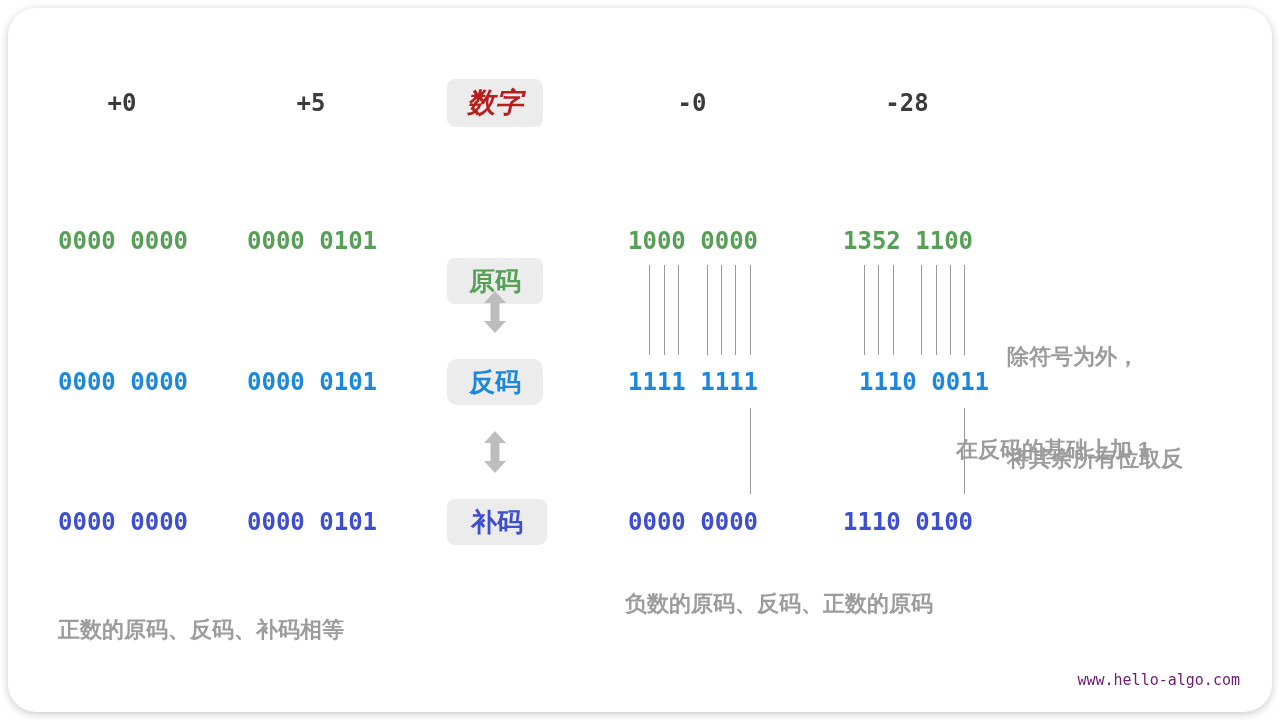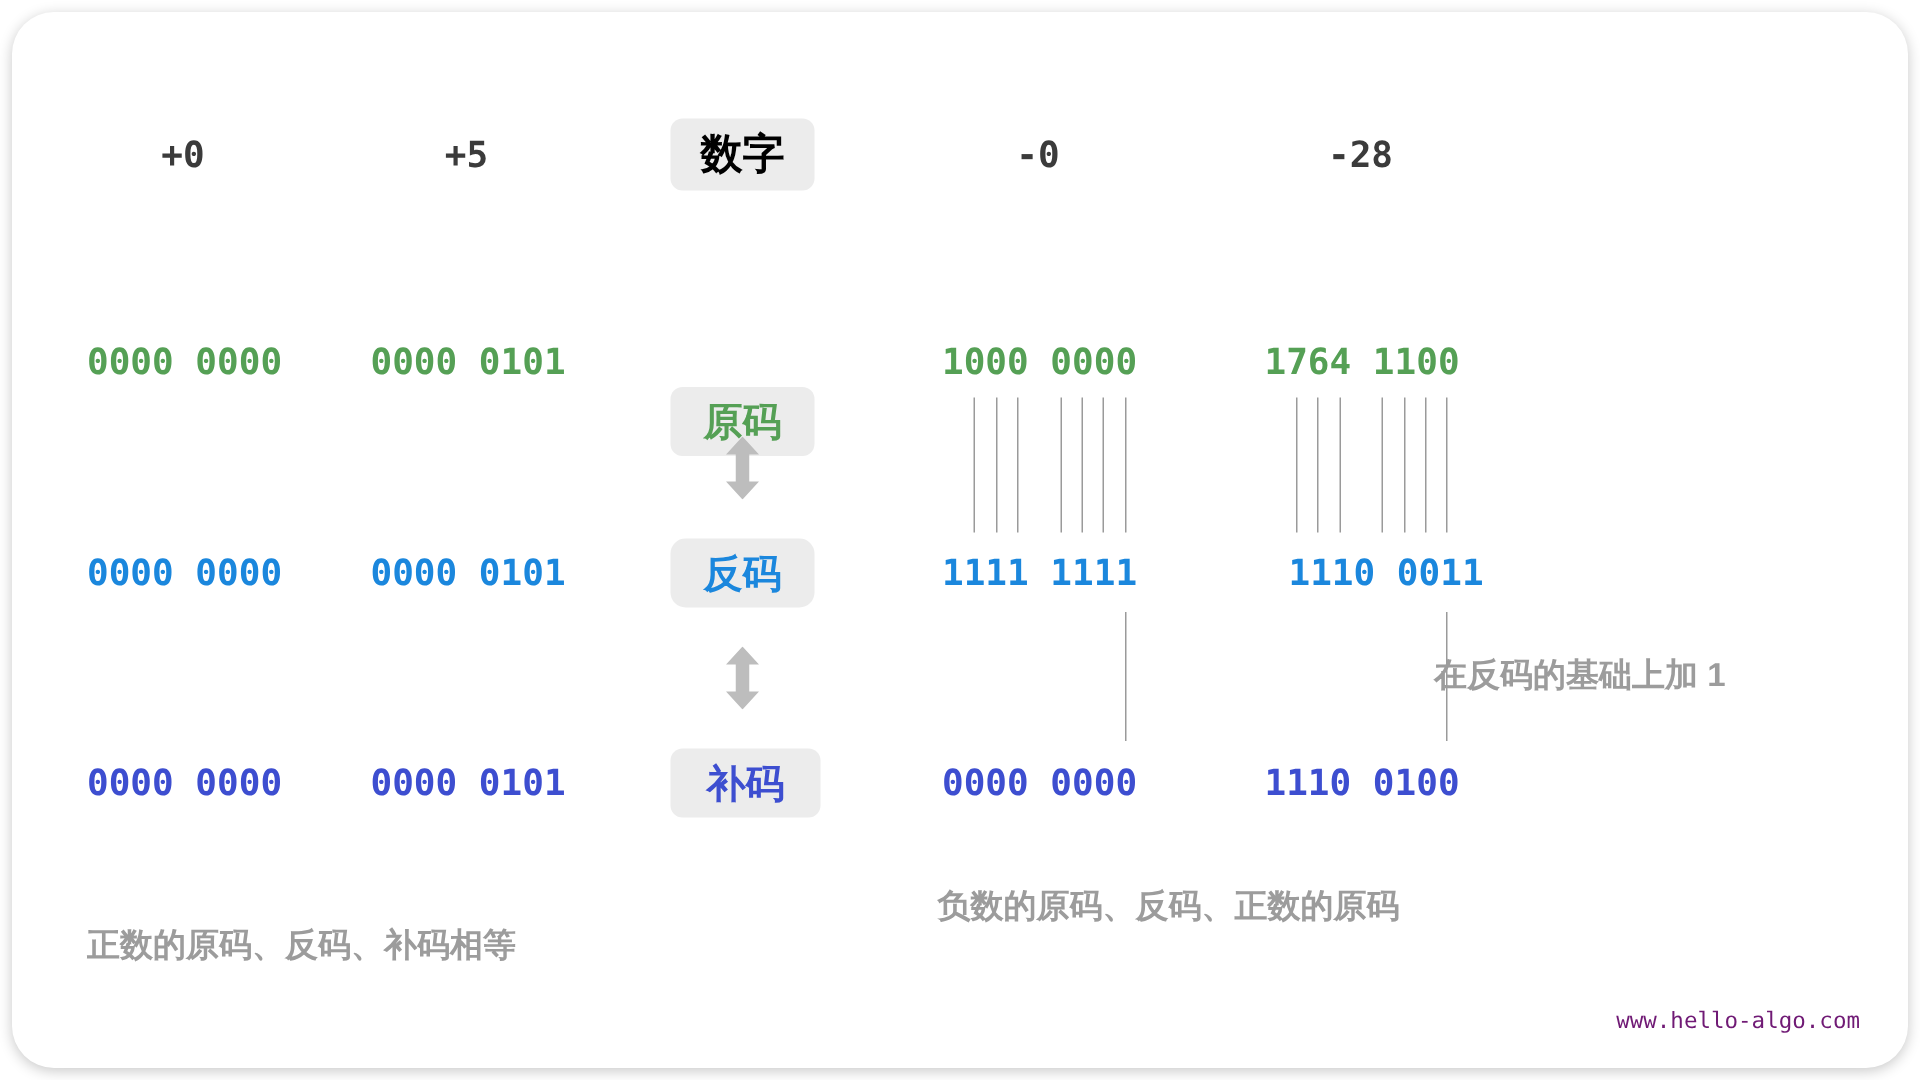--- a/index.html
+++ b/index.html
@@ -18,21 +18,21 @@
     font-family:"DejaVu Sans Mono",monospace;font-weight:bold;font-size:24px;line-height:24px;
     white-space:pre;
   }
   .bin-sm{color:#55a055;}
   .bin-oc{color:#1b87dd;}
   .bin-tc{color:#3d4ed0;}
   .tag{
     background:#ececec;border-radius:8px;display:flex;align-items:center;justify-content:center;
     font-weight:700;
   }
-  .tag-digit{color:#000000;font-size:28px;}
+  .tag-digit{color:#b91c1c;font-size:28px;font-style:italic;}
   .tag-sm{color:#55a055;font-size:26px;}
   .tag-oc{color:#1b87dd;font-size:26px;border-radius:10px;}
   .tag-tc{color:#3d4ed0;font-size:26px;}
   .vline{width:1px;background:#9a9a9a;}
   .anno{
     color:#9c9c9c;font-weight:700;font-size:22px;line-height:34px;white-space:pre;
   }
   .caption{
     color:#9c9c9c;font-weight:700;font-size:22px;line-height:22px;white-space:pre;
   }
@@ -59,21 +59,21 @@
   <svg class="abs" style="left:474px;top:283px;" width="26" height="42" viewBox="0 0 26 42">
     <path d="M13 0 L24 12 H17.5 V30 H24 L13 42 L2 30 H8.5 V12 H2 Z" fill="#bdbdbd"></path>
   </svg>
   <svg class="abs" style="left:474px;top:423px;" width="26" height="42" viewBox="0 0 26 42">
     <path d="M13 0 L24 12 H17.5 V30 H24 L13 42 L2 30 H8.5 V12 H2 Z" fill="#bdbdbd"></path>
   </svg>
 
   <span class="abs bin bin-sm" style="left:50px;top:221px;">0000 0000</span>
   <span class="abs bin bin-sm" style="left:239px;top:221px;">0000 0101</span>
   <span class="abs bin bin-sm" style="left:620px;top:221px;">1000 0000</span>
-  <span class="abs bin bin-sm" style="left:835px;top:221px;">1764 1100</span>
+  <span class="abs bin bin-sm" style="left:835px;top:221px;">1352 1100</span>
 
   <span class="abs bin bin-oc" style="left:50px;top:362px;">0000 0000</span>
   <span class="abs bin bin-oc" style="left:239px;top:362px;">0000 0101</span>
   <span class="abs bin bin-oc" style="left:620px;top:362px;">1111 1111</span>
   <span class="abs bin bin-oc" style="left:835px;top:362px;margin-left:16px;">1110 0011</span>
 
   <span class="abs bin bin-tc" style="left:50px;top:502px;">0000 0000</span>
   <span class="abs bin bin-tc" style="left:239px;top:502px;">0000 0101</span>
   <span class="abs bin bin-tc" style="left:620px;top:502px;">0000 0000</span>
   <span class="abs bin bin-tc" style="left:835px;top:502px;">1110 0100</span>
@@ -90,20 +90,24 @@
   <div class="abs vline" style="left:870px;top:257px;height:90px;"></div>
   <div class="abs vline" style="left:885px;top:257px;height:90px;"></div>
   <div class="abs vline" style="left:913px;top:257px;height:90px;"></div>
   <div class="abs vline" style="left:928px;top:257px;height:90px;"></div>
   <div class="abs vline" style="left:942px;top:257px;height:90px;"></div>
   <div class="abs vline" style="left:956px;top:257px;height:90px;"></div>
 
   <div class="abs vline" style="left:742px;top:400px;height:86px;"></div>
   <div class="abs vline" style="left:956px;top:400px;height:86px;"></div>
 
+  <div class="abs anno" style="left:999px;top:264px;">
+    <span style="display:block;">除符号为外，</span>
+    <span style="display:block;">将其余所有位取反</span>
+  </div>
   <div class="abs anno" style="left:920px;top:431px;line-height:22px;margin-left:28px;">在反码的基础上加 1</div>
 
   <div class="abs caption" style="left:50px;top:611px;">正数的原码、反码、补码相等</div>
   <div class="abs caption" style="left:617px;top:585px;">负数的原码、反码、正数的原码</div>
 
   <div class="abs watermark" style="right:32px;top:664px;">www.hello-algo.com</div>
 
 </div>
 
 </body></html>

